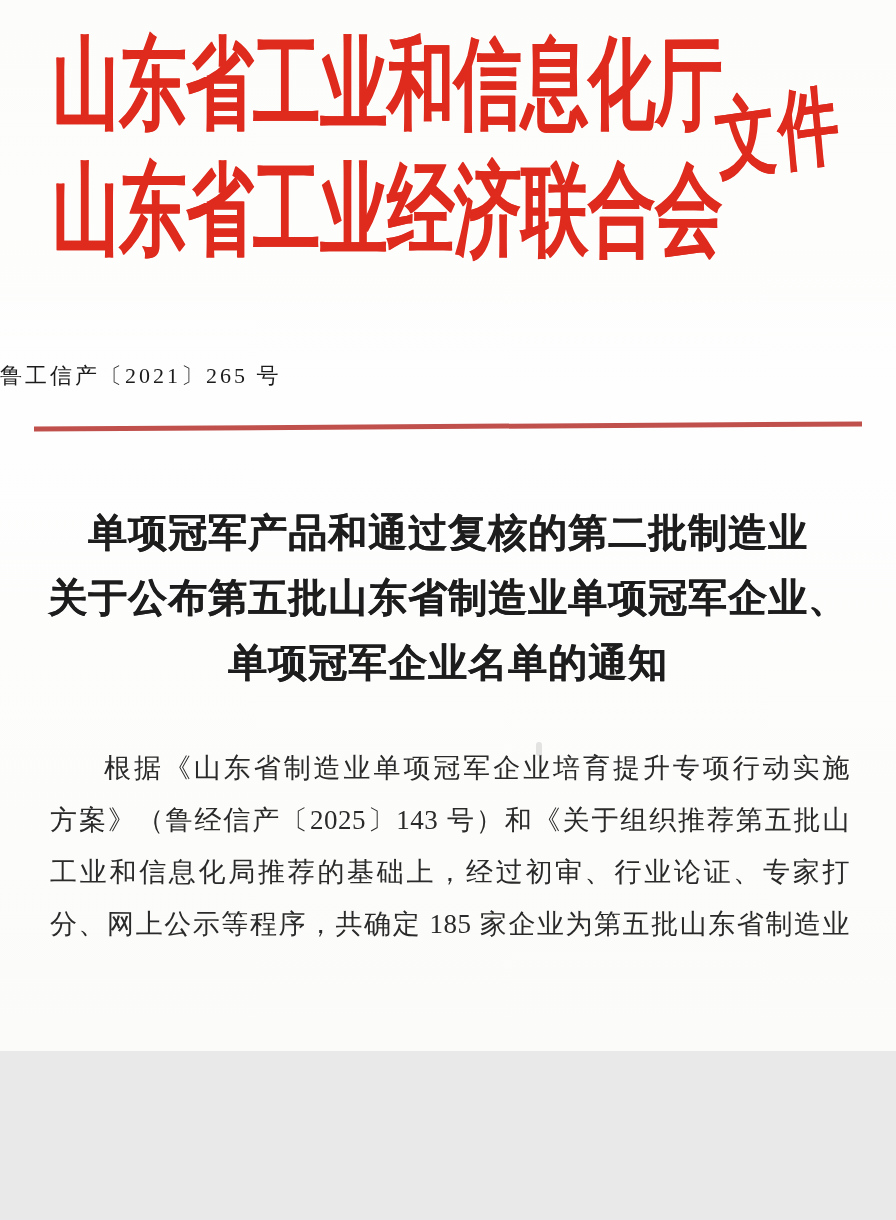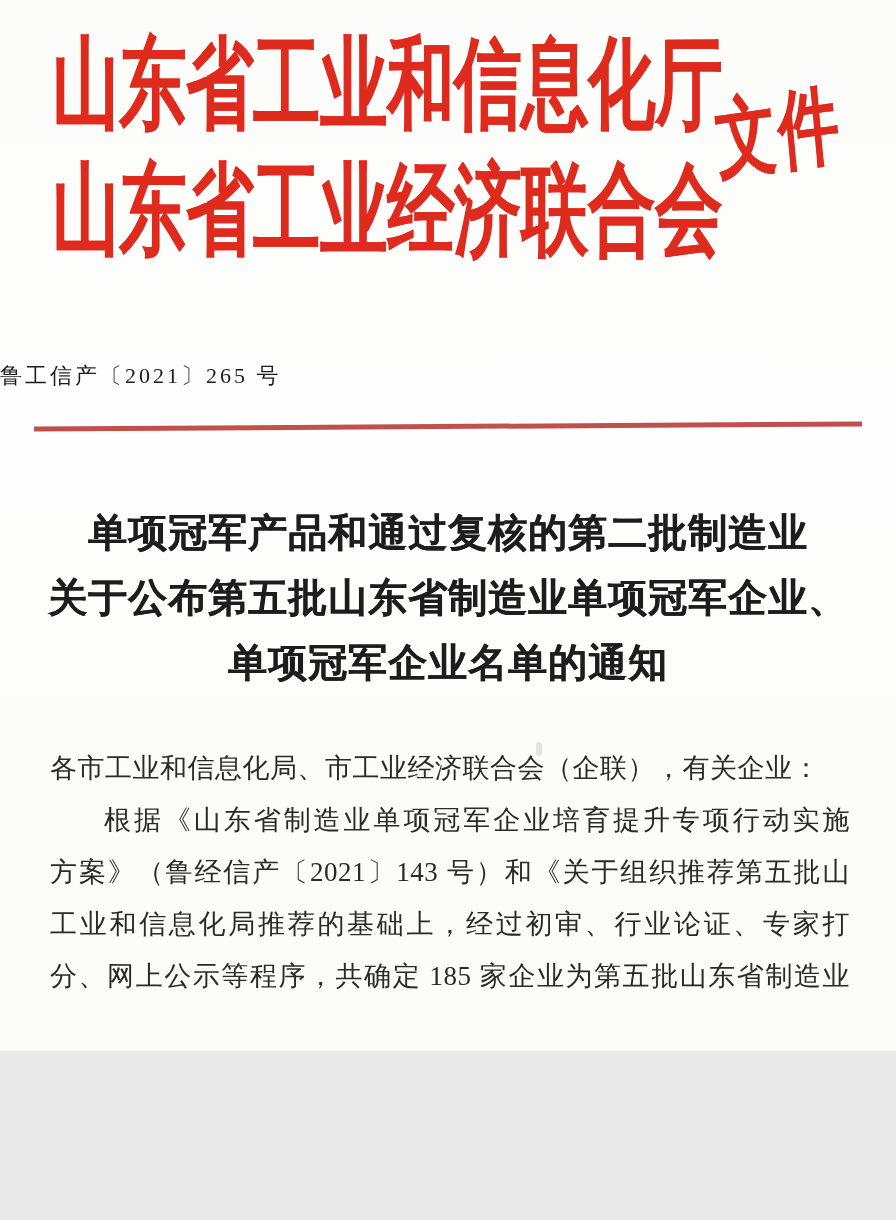--- a/index.html
+++ b/index.html
@@ -156,23 +156,22 @@
 
   <div class="red-rule"></div>
 
   <h1 class="title">
     <span class="title-line">单项冠军产品和通过复核的第二批制造业</span>
     <span class="title-line">关于公布第五批山东省制造业单项冠军企业、</span>
     <span class="title-line">单项冠军企业名单的通知</span>
   </h1>
 
   <main class="body-text">
-    <p class="salutation">各市工业和信息化局、市工业经济联合会（企联），有关企业：</p>
     <p class="para-line indent">根据《山东省制造业单项冠军企业培育提升专项行动实施</p>
-    <p class="para-line">方案》（鲁经信产〔2021〕143 号）和《关于组织推荐第五批山</p>
+    <p class="para-line">方案》（鲁经信产〔2025〕143 号）和《关于组织推荐第五批山</p>
     <p class="para-line">工业和信息化局推荐的基础上，经过初审、行业论证、专家打</p>
     <p class="para-line">分、网上公示等程序，共确定 185 家企业为第五批山东省制造业</p>
   </main>
 
   <div class="scan-speck"></div>
 
   <footer class="page-number">— 1 —</footer>
 
 </div>
 

